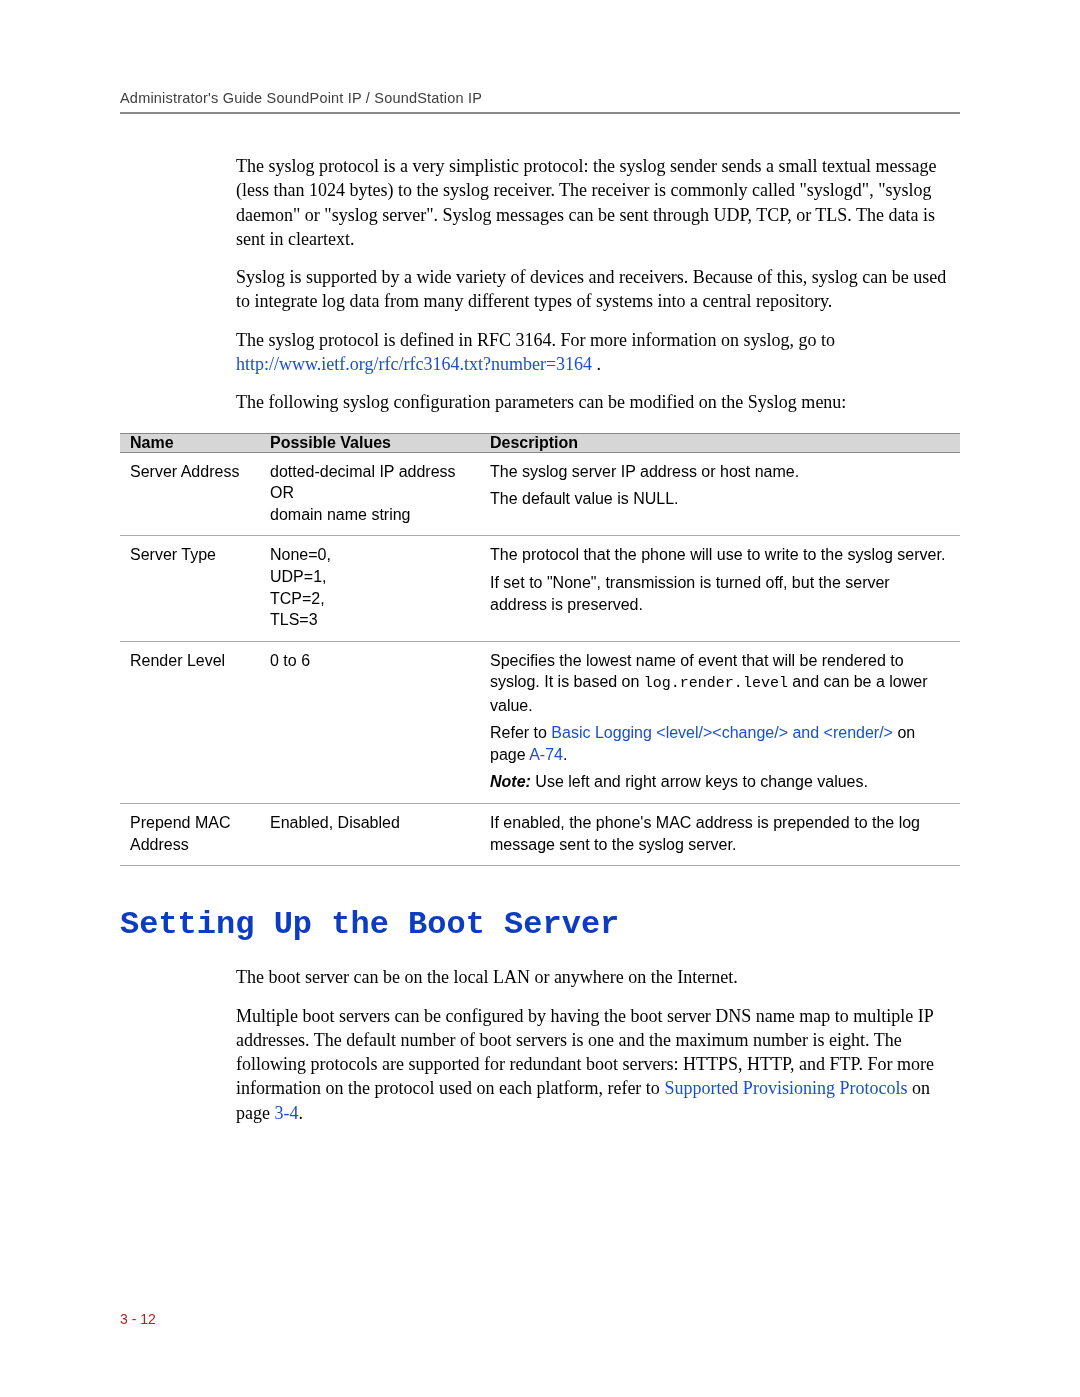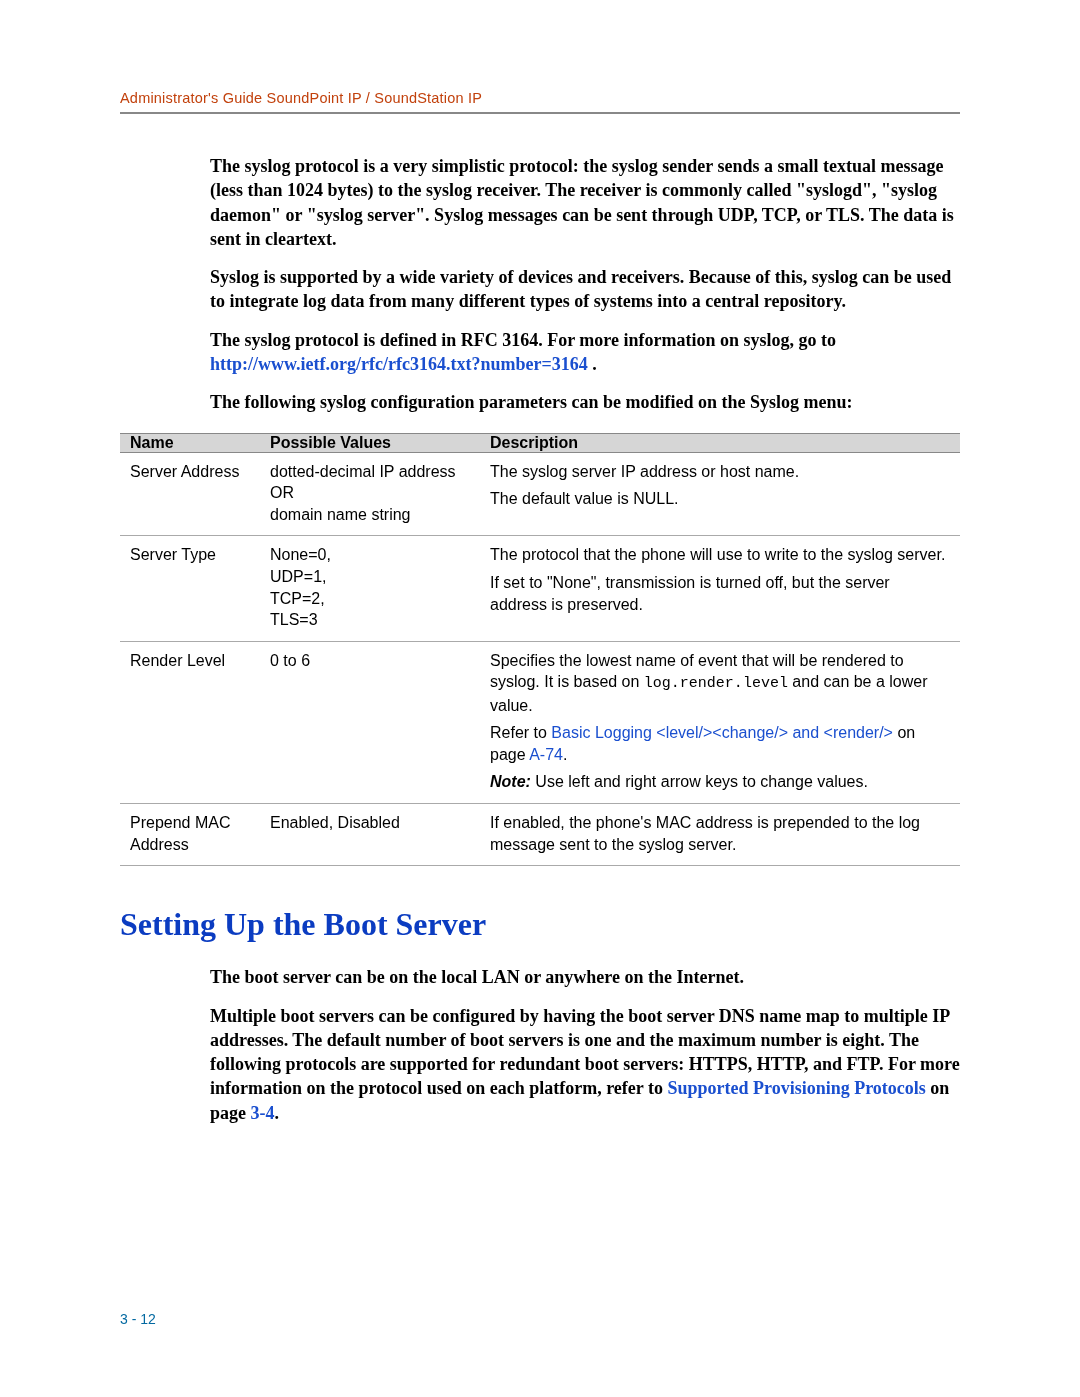--- a/index.html
+++ b/index.html
@@ -6,32 +6,31 @@
   html, body { width: 1080px; height: 1397px; background: #fff; font-family: "Palatino Linotype", "Book Antiqua", Palatino, serif; color: #000; }
   .page {
     width: 1080px;
     height: 1397px;
     padding: 90px 120px 60px 120px;
     position: relative;
   }
   .running-head {
     font-family: "Helvetica Neue", Helvetica, Arial, sans-serif;
     font-size: 14.5px;
-    color: #c2410c;
+    color: #404040;
     letter-spacing: 0.2px;
     margin-bottom: 6px;
   }
   .rule {
     border: none;
     border-top: 2px solid #888;
     margin-bottom: 40px;
   }
   .body-col {
-    margin-left: 90px;
-    font-weight: bold;
+    margin-left: 116px;
   }
   .para {
     font-size: 18px;
     line-height: 1.35;
     margin-bottom: 14px;
     text-align: left;
   }
   a.link { color: #1a4fcf; text-decoration: none; }
   table.params {
     width: 100%;
@@ -57,34 +56,34 @@
     line-height: 1.35;
   }
   table.params td p { margin-bottom: 6px; }
   table.params td p:last-child { margin-bottom: 0; }
   .col-name { width: 140px; }
   .col-vals { width: 220px; }
   .mono { font-family: "Courier New", Courier, monospace; font-size: 15px; }
   .note-label { font-weight: bold; font-style: italic; }
   .note-text { }
   h2.section {
-    font-family: Liberation Serif, serif;
+    font-family: Liberation Mono, monospace;
     font-weight: 700;
     color: #0b3cc1;
     font-size: 32px;
     margin-bottom: 22px;
     margin-top: 24px;
   }
   .page-num {
     position: absolute;
     left: 120px;
     bottom: 70px;
     font-family: "Helvetica Neue", Helvetica, Arial, sans-serif;
     font-size: 14px;
-    color: #0369a1;
+    color: #b91c1c;
   }
 </style>
 </head>
 <body>
 
 <div class="page">
 
   <div class="running-head">Administrator's Guide SoundPoint IP / SoundStation IP</div>
   <hr class="rule">
 

